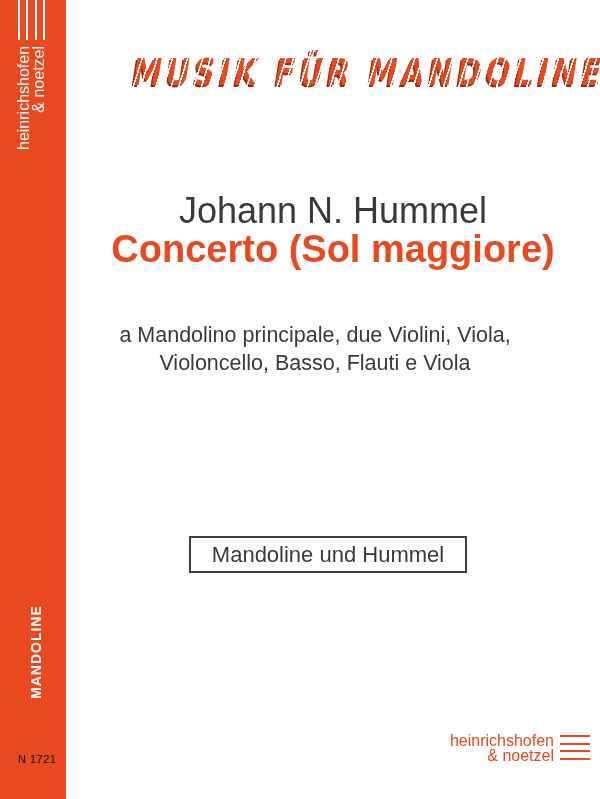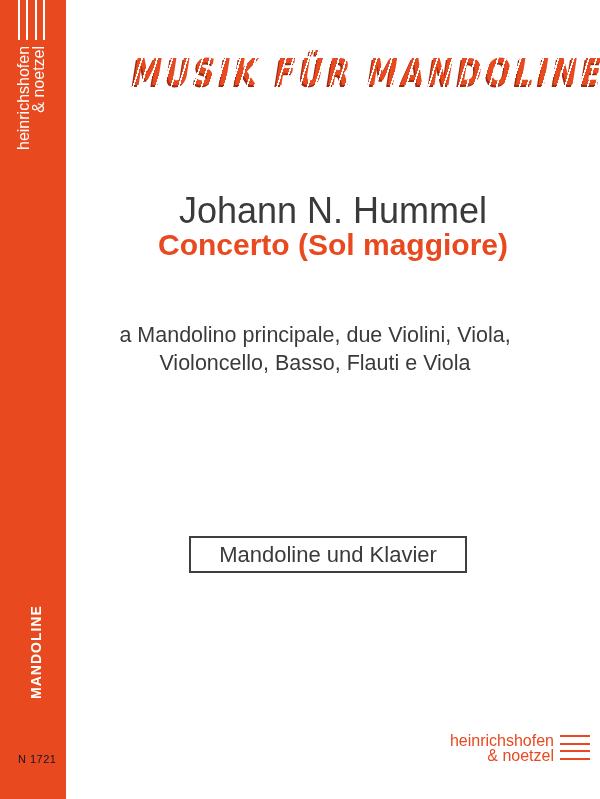--- a/index.html
+++ b/index.html
@@ -90,21 +90,21 @@
     pointer-events:none;
   }
   .composer{
     position:absolute;left:0;top:172px;width:534px;
     font-size:36px;font-weight:400;color:var(--ink);
     white-space:nowrap;
     margin-top:18px;
   }
   .work-title{
     position:absolute;left:0;top:228px;width:534px;
-    font-size:30px;font-weight:700;color:var(--accent);
+    font-size:38px;font-weight:700;color:var(--accent);
     white-space:nowrap;
   }
   .instrumentation{
     position:absolute;left:0;top:321px;width:498px;
     font-size:21.5px;line-height:28px;color:var(--ink);
   }
   .edition-box{
     position:absolute;left:123px;top:536px;width:278px;height:37px;
     border:2px solid #3F3F3F;
     display:flex;align-items:center;justify-content:center;
@@ -150,21 +150,21 @@
     <div class="composer">Johann N. Hummel</div>
 
     <div class="work-title">Concerto (Sol maggiore)</div>
 
     <div class="instrumentation">
       <span>a Mandolino principale, due Violini, Viola,</span><br>
       <span>Violoncello, Basso, Flauti e Viola</span>
     </div>
 
     <div class="edition-box">
-      <span>Mandoline und Klavier</span>
+      <span>Mandoline und Hummel</span>
     </div>
 
 
     <div class="hn-logo hn-logo--footer">
       <div class="hn-text">
         <div>heinrichshofen</div>
         <div>&amp; noetzel</div>
       </div>
       <div class="hn-lines">
         <i></i>

